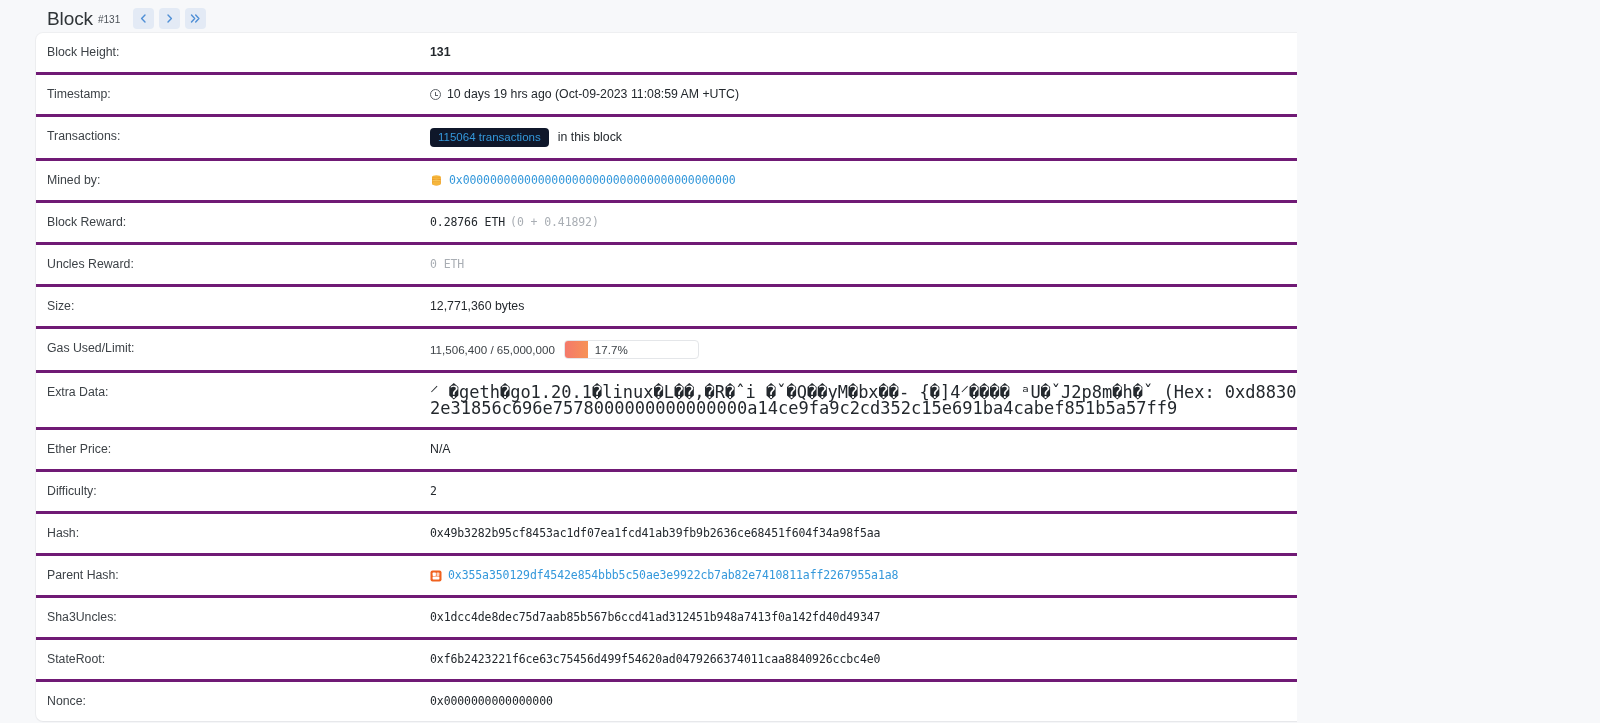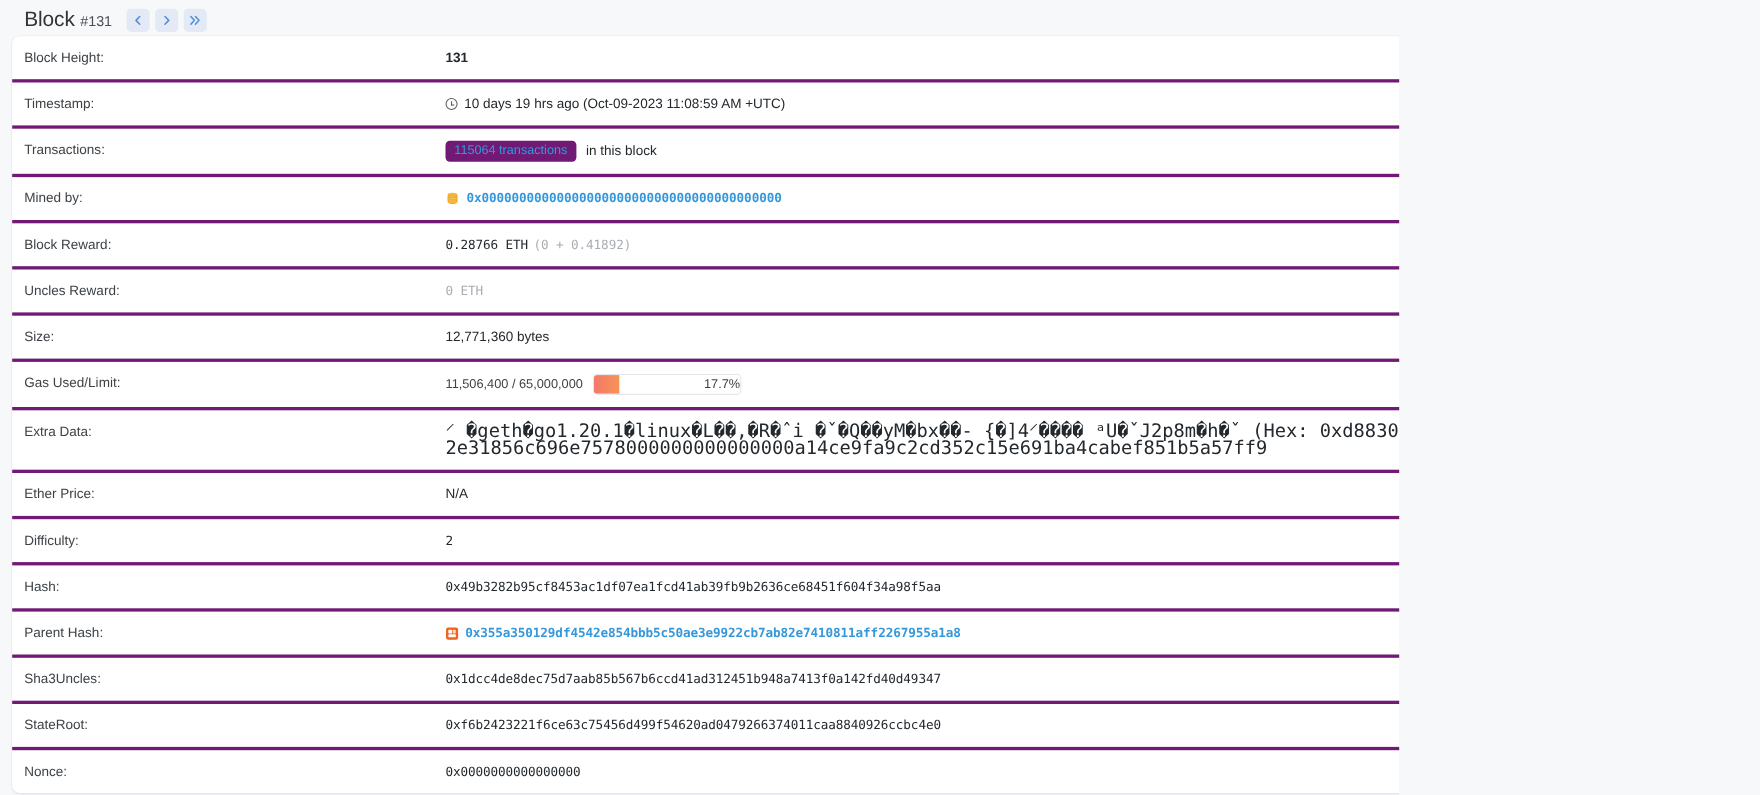--- a/index.html
+++ b/index.html
@@ -3,36 +3,36 @@
 <meta charset="utf-8">
 <style>
   * { box-sizing: border-box; margin: 0; padding: 0; }
   html, body {
     width: 1600px;
     height: 723px;
     background: #f7f8fa;
     font-family: "Liberation Sans", sans-serif;
     -webkit-font-smoothing: antialiased;
   }
-  .page { width: 1272px; height: 723px; position: relative; overflow: hidden; }
+  .page { width: 1272px; height: 723px; position: relative; overflow: hidden; margin-left: 25px; }
 
   
   .header {
     display: flex;
     align-items: center;
     padding: 6px 0 0 22px;
     height: 31px;
   }
   .hdr-title {
     font-size: 19px;
     color: #2f3437;
     letter-spacing: -0.1px;
   }
   .hdr-num {
-    font-size: 13px;
+    font-size: 10px;
     color: #4a5056;
     margin-left: 5px;
     position: relative;
     top: 1px;
   }
   .navbtns { display: flex; gap: 5px; margin-left: 13px; }
   .navbtn {
     width: 21px; height: 21px;
     background: #e3eaf5;
     border-radius: 4px;
@@ -82,21 +82,21 @@
     align-items: center;
     flex-wrap: wrap;
   }
   .mono {
     font-family: "DejaVu Sans Mono", "Liberation Mono", monospace;
     font-size: 11.5px;
     letter-spacing: -0.1px;
   }
   .bold { font-weight: bold; }
   .muted { color: #a9aeb4; }
-  .link { color: #3498db; text-decoration: none; cursor: pointer; font-weight: bold; }
+  .link { color: #3498db; text-decoration: none; cursor: pointer; }
 
   
   .clock-ico {
     display: inline-block;
     width: 11px; height: 11px;
     border: 1.2px solid #5b6167;
     border-radius: 50%;
     position: relative;
     margin-right: 6px;
     flex: 0 0 auto;
@@ -112,21 +112,21 @@
     content: "";
     position: absolute;
     left: 4.2px; top: 5px;
     width: 3.2px; height: 1.2px;
     background: #5b6167;
   }
 
   
   .tx-badge {
     display: inline-block;
-    background: #701a75;
+    background: #0f172a;
     color: #3498db;
     border-radius: 4px;
     padding: 3px 8px;
     font-size: 11.5px;
     line-height: 13px;
     cursor: pointer;
   }
   .tx-after { margin-left: 9px; color: #23282d; font-size: 12.3px; }
 
   
@@ -146,21 +146,21 @@
     align-items: center;
   }
   .gas-fill {
     position: absolute;
     left: 0; top: 0; bottom: 0;
     background: linear-gradient(90deg, #f4796b 0%, #f79256 100%);
   }
   .gas-pct {
     position: relative;
     width: 100%;
-    text-align: right;
+    text-align: left;
     font-size: 11.6px;
     color: #3d4247;
     padding-left: 30px;
   }
 
   
   .extra-wrap { display: block; width: 100%; }
   .extra-line {
     font-family: "DejaVu Sans Mono", "Liberation Mono", monospace;
     font-size: 17px;

